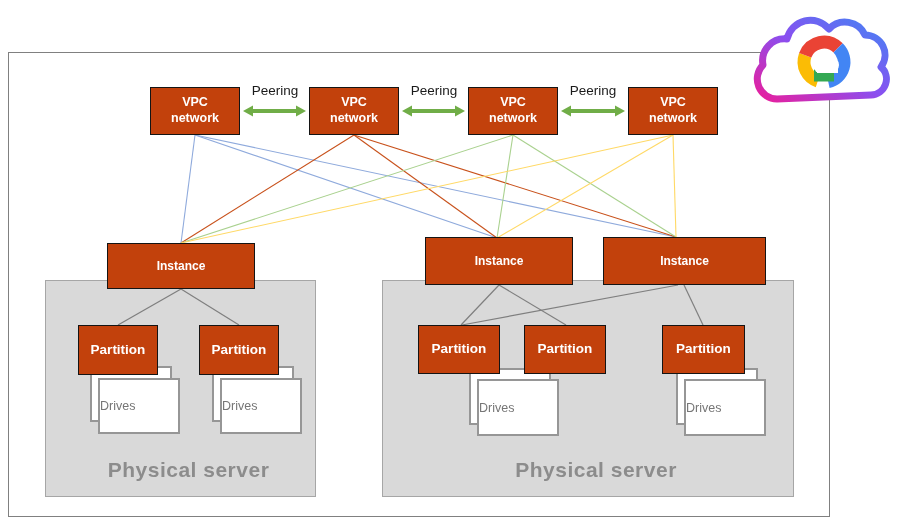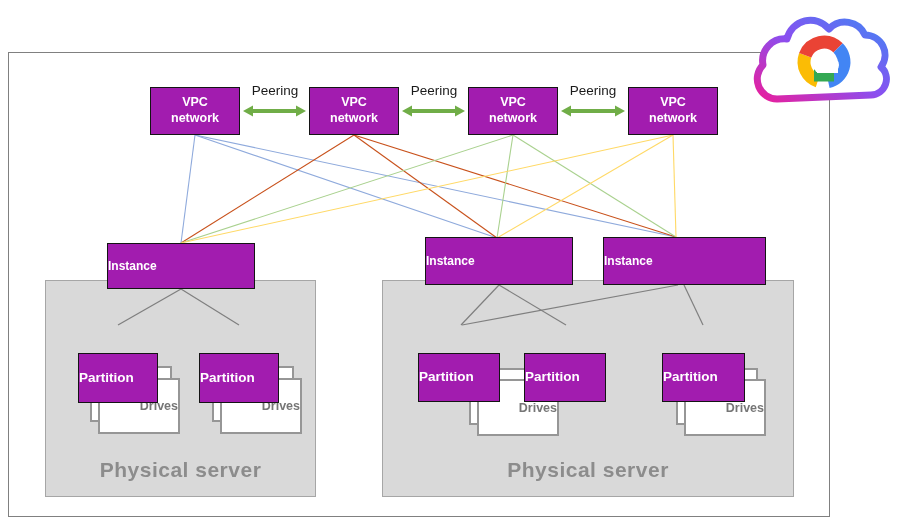--- a/index.html
+++ b/index.html
@@ -8,39 +8,39 @@
     font-family:"Liberation Sans", sans-serif;
   }
   .frame{
     position:absolute;left:8px;top:52px;width:820px;height:463px;
     border:1.5px solid #808080;background:#fff;z-index:0;
   }
   .server{
     position:absolute;background:#D9D9D9;border:1.5px solid #A6A6A6;z-index:1;
   }
   .server-label{
-    position:absolute;bottom:14px;left:0;width:100%;text-align:center;
+    position:absolute;bottom:14px;left:8px;width:100%;text-align:center;
     color:#8C8C8C;font-size:21px;font-weight:600;letter-spacing:.5px;
   }
   svg.connectors{position:absolute;left:0;top:0;z-index:2;pointer-events:none;}
   .pbox{
-    position:absolute;background:#a21caf;border:1.6px solid #141414;
-    color:#fff;font-weight:bold;display:flex;align-items:center;
+    position:absolute;background:#c2410c;border:1.6px solid #141414;
+    color:#fff;font-weight:bold;display:flex;align-items:center;justify-content:center;
     text-align:center;z-index:4;box-sizing:border-box;line-height:1.25;
   }
   .vpc{font-size:12.5px;padding:0 9px;}
   .inst{font-size:12px;}
-  .part{font-size:13.5px;margin-top:28px;}
+  .part{font-size:13.5px;}
   .dbox{
     position:absolute;background:#fff;border:2px solid #969696;box-sizing:border-box;
   }
   .dback{z-index:3;}
   .dfront{
-    z-index:3;display:flex;align-items:center;justify-content:flex-end;
-    color:#767676;font-size:12.5px;font-weight:bold;
+    z-index:3;display:flex;align-items:center;justify-content:flex-start;
+    color:#767676;font-size:12.5px;
   }
   .peering-label{
     position:absolute;top:83px;width:70px;text-align:center;color:#1a1a1a;
     font-size:13.5px;font-weight:400;z-index:5;
   }
   .cloud-logo{position:absolute;left:747px;top:4px;z-index:10;}
 </style>
 </head>
 <body>
 

